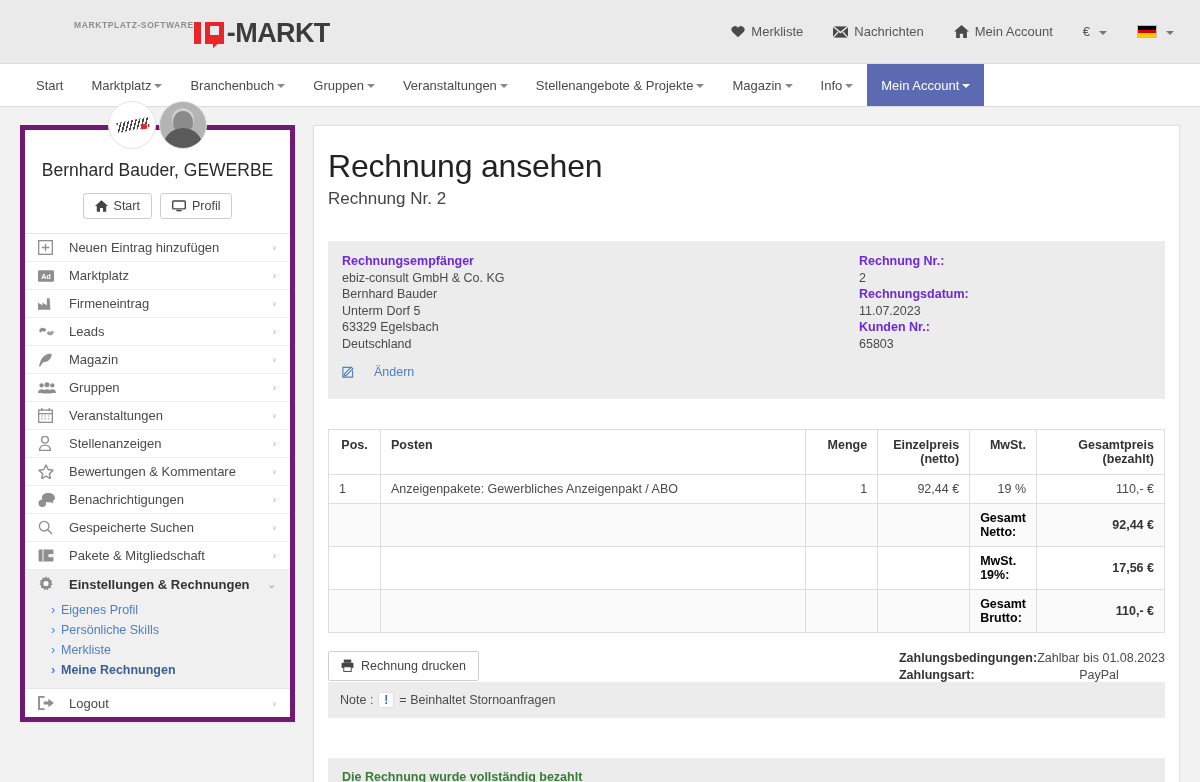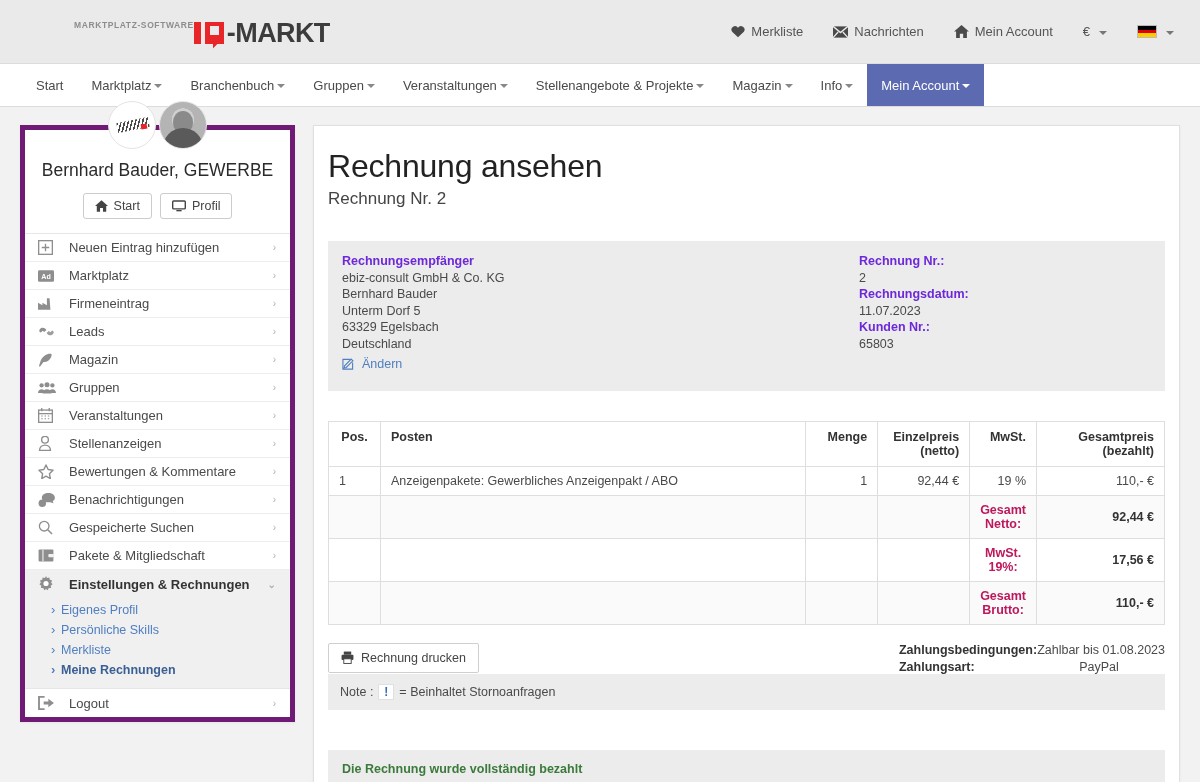--- a/index.html
+++ b/index.html
@@ -215,21 +215,21 @@
     padding: 12px 14px 16px 14px;
     font-size: 12.5px;
     color: #4a4a4a;
     line-height: 1.32;
     margin-bottom: 30px;
   }
   .addr-left { flex: 1; }
   .addr-right { width: 300px; padding-left: 8px; }
   .addr-bold { font-weight: bold; color: #6d28d9; }
   .link-change {
-    color: #4f7fc1; margin-top: 4px; display:inline-flex; gap:8px; align-items:center;
+    color: #4f7fc1; margin-top: 12px; display:inline-flex; gap:20px; align-items:center;
     cursor:pointer; font-size:12.5px;text-align:right;
   }
 
   
   table.inv {
     width: 100%;
     border-collapse: collapse;
     font-size: 12.5px;
     color: #4a4a4a;
   }
@@ -245,21 +245,21 @@
     border: 1px solid #dedede;
     padding: 7px 10px;
   }
   .c-pos { width: 52px; }
   .c-menge { width: 72px; text-align: right; }
   .c-einzel { width: 92px; text-align: right; }
   .c-mwst { width: 66px; text-align: right; }
   .c-gesamt { width: 128px; text-align: right; }
   tr.sum td { background: #fafafa; }
   tr.sum.alt td { background: #fff; }
-  td.sum-label { text-align: center; font-weight: bold; color:#be185d; border-left:none; border-right:none;}
+  td.sum-label { text-align: left; font-weight: bold; color:#000000; border-left:none; border-right:none;}
   td.sum-val { text-align: right; font-weight: bold; color:#333;}
   td.nb { border-left: none; border-right: none; }
 
   .post-row {
     display: flex;
     align-items: flex-start;
     margin-top: 18px;
   }
   .print-btn {
     border: 1px solid #cfcfcf; background:#fff; border-radius: 2px;

